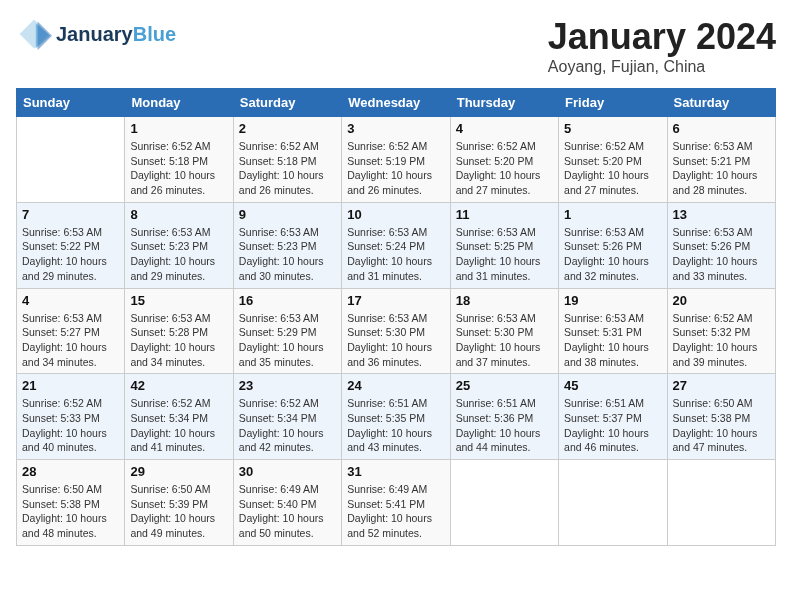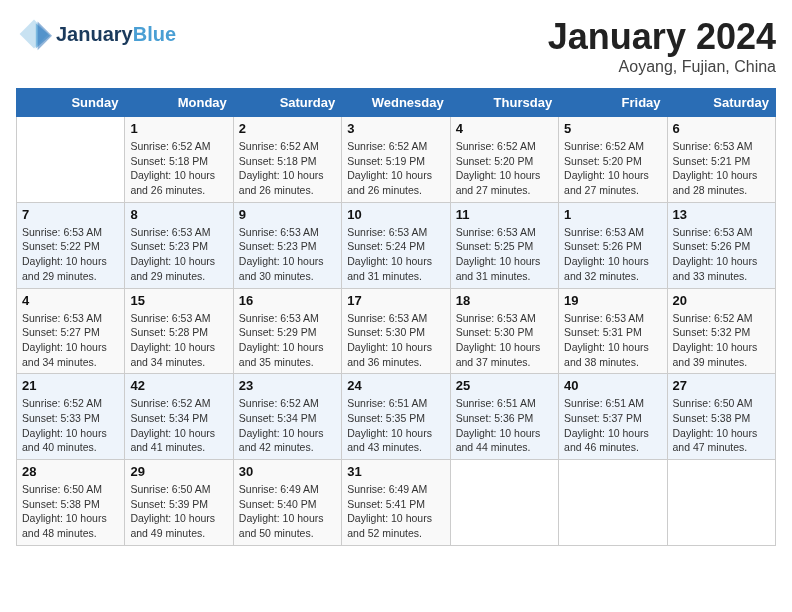--- a/index.html
+++ b/index.html
@@ -19,40 +19,40 @@
     .logo {
       display: flex;
       align-items: center;
     }
     .logo-icon {
       width: 36px;
       height: 36px;
       margin-right: 4px;
     }
     .title-block {
-      text-align: right;
+      text-align: left;
     }
     .month-title {
       font-size: 36px;
       font-weight: bold;
       color: #222;
     }
     .location {
       font-size: 16px;
       color: #444;
     }
     table {
       width: 100%;
       border-collapse: collapse;
       font-size: 11px;
     }
     thead tr th {
       background-color: #2a6db5;
       color: #fff;
-      text-align: right;
+      text-align: left;
       padding: 6px 6px;
       font-size: 13px;
       font-weight: bold;
       border: 1px solid #2a6db5;
       margin-top: 42px;
     }
     tbody tr td {
       border: 1px solid #ccc;
       vertical-align: top;
       padding: 4px 5px;
@@ -218,21 +218,21 @@
         </td>
         <td>
           <div class="day-num">24</div>
           <div class="day-info">Sunrise: 6:51 AM<br>Sunset: 5:35 PM<br>Daylight: 10 hours<br>and 43 minutes.</div>
         </td>
         <td>
           <div class="day-num">25</div>
           <div class="day-info">Sunrise: 6:51 AM<br>Sunset: 5:36 PM<br>Daylight: 10 hours<br>and 44 minutes.</div>
         </td>
         <td>
-          <div class="day-num">40</div>
+          <div class="day-num">45</div>
           <div class="day-info">Sunrise: 6:51 AM<br>Sunset: 5:37 PM<br>Daylight: 10 hours<br>and 46 minutes.</div>
         </td>
         <td>
           <div class="day-num">27</div>
           <div class="day-info">Sunrise: 6:50 AM<br>Sunset: 5:38 PM<br>Daylight: 10 hours<br>and 47 minutes.</div>
         </td>
       </tr>
       <tr>
         <td>
           <div class="day-num">28</div>

